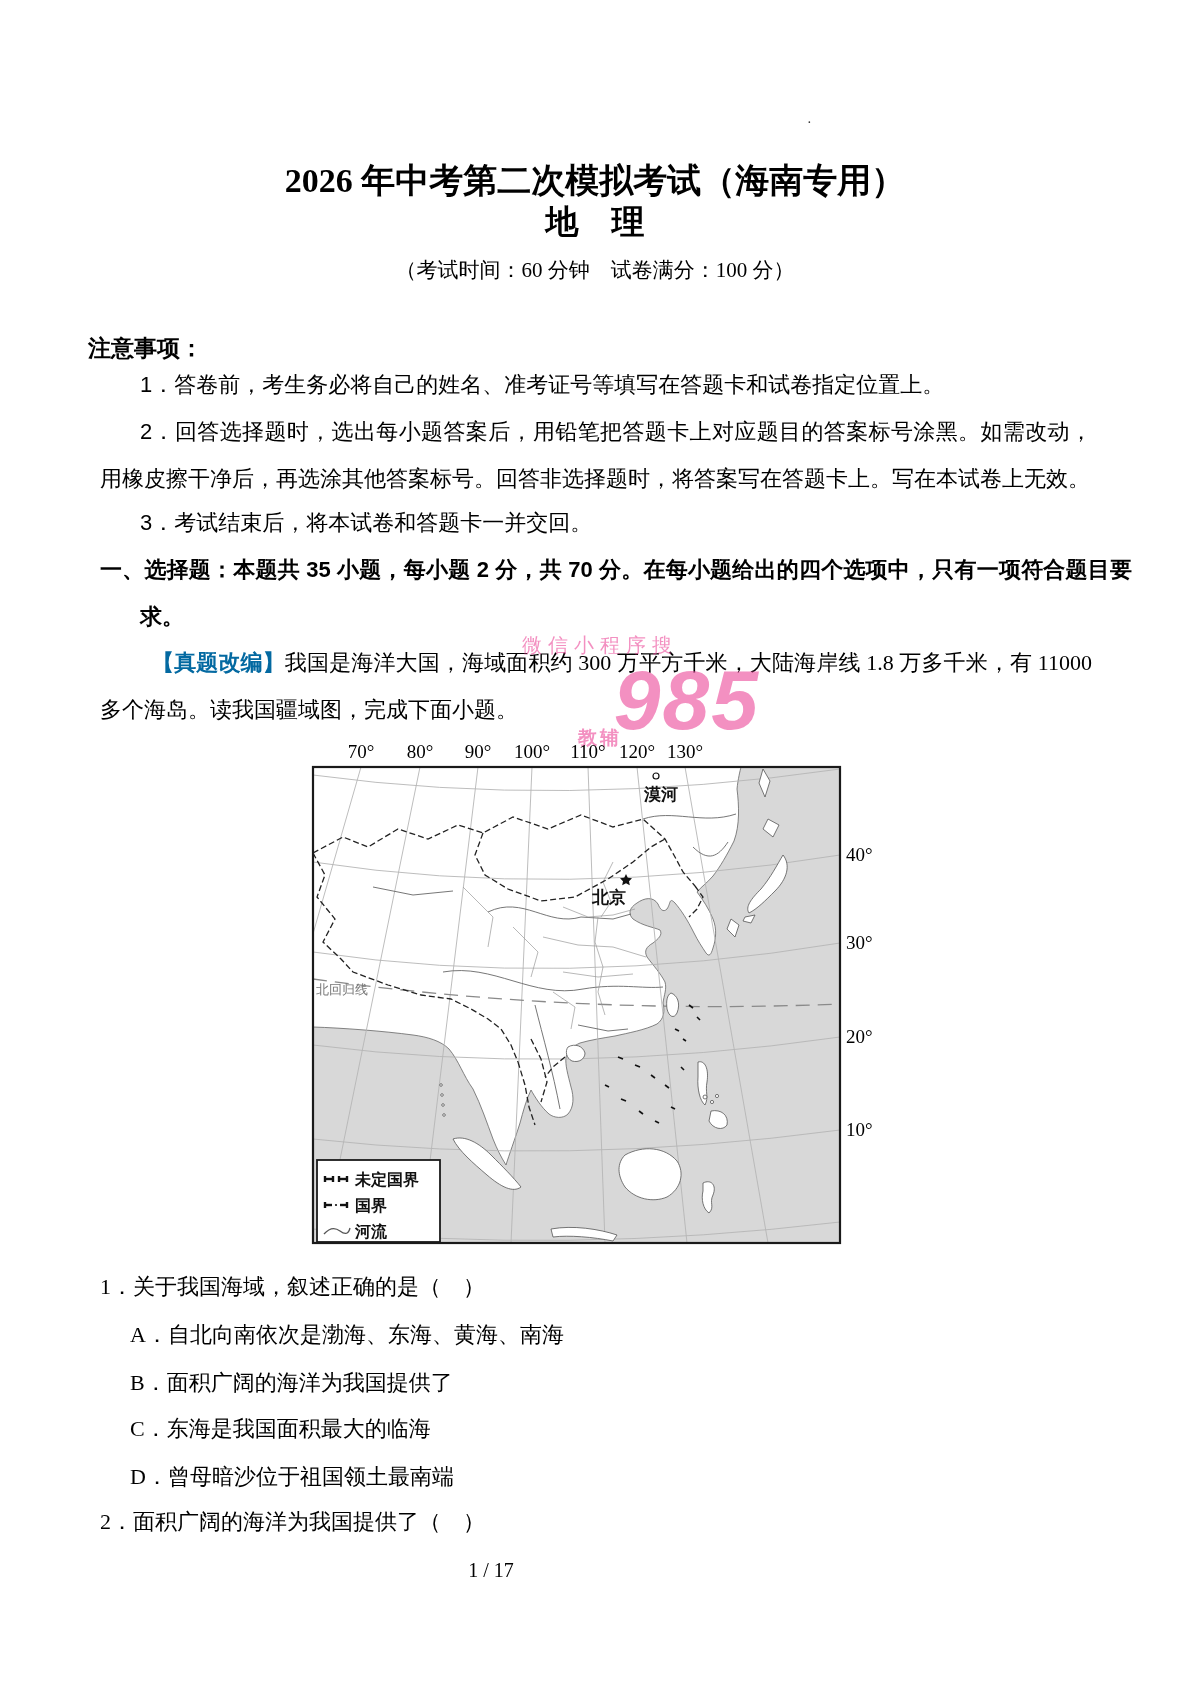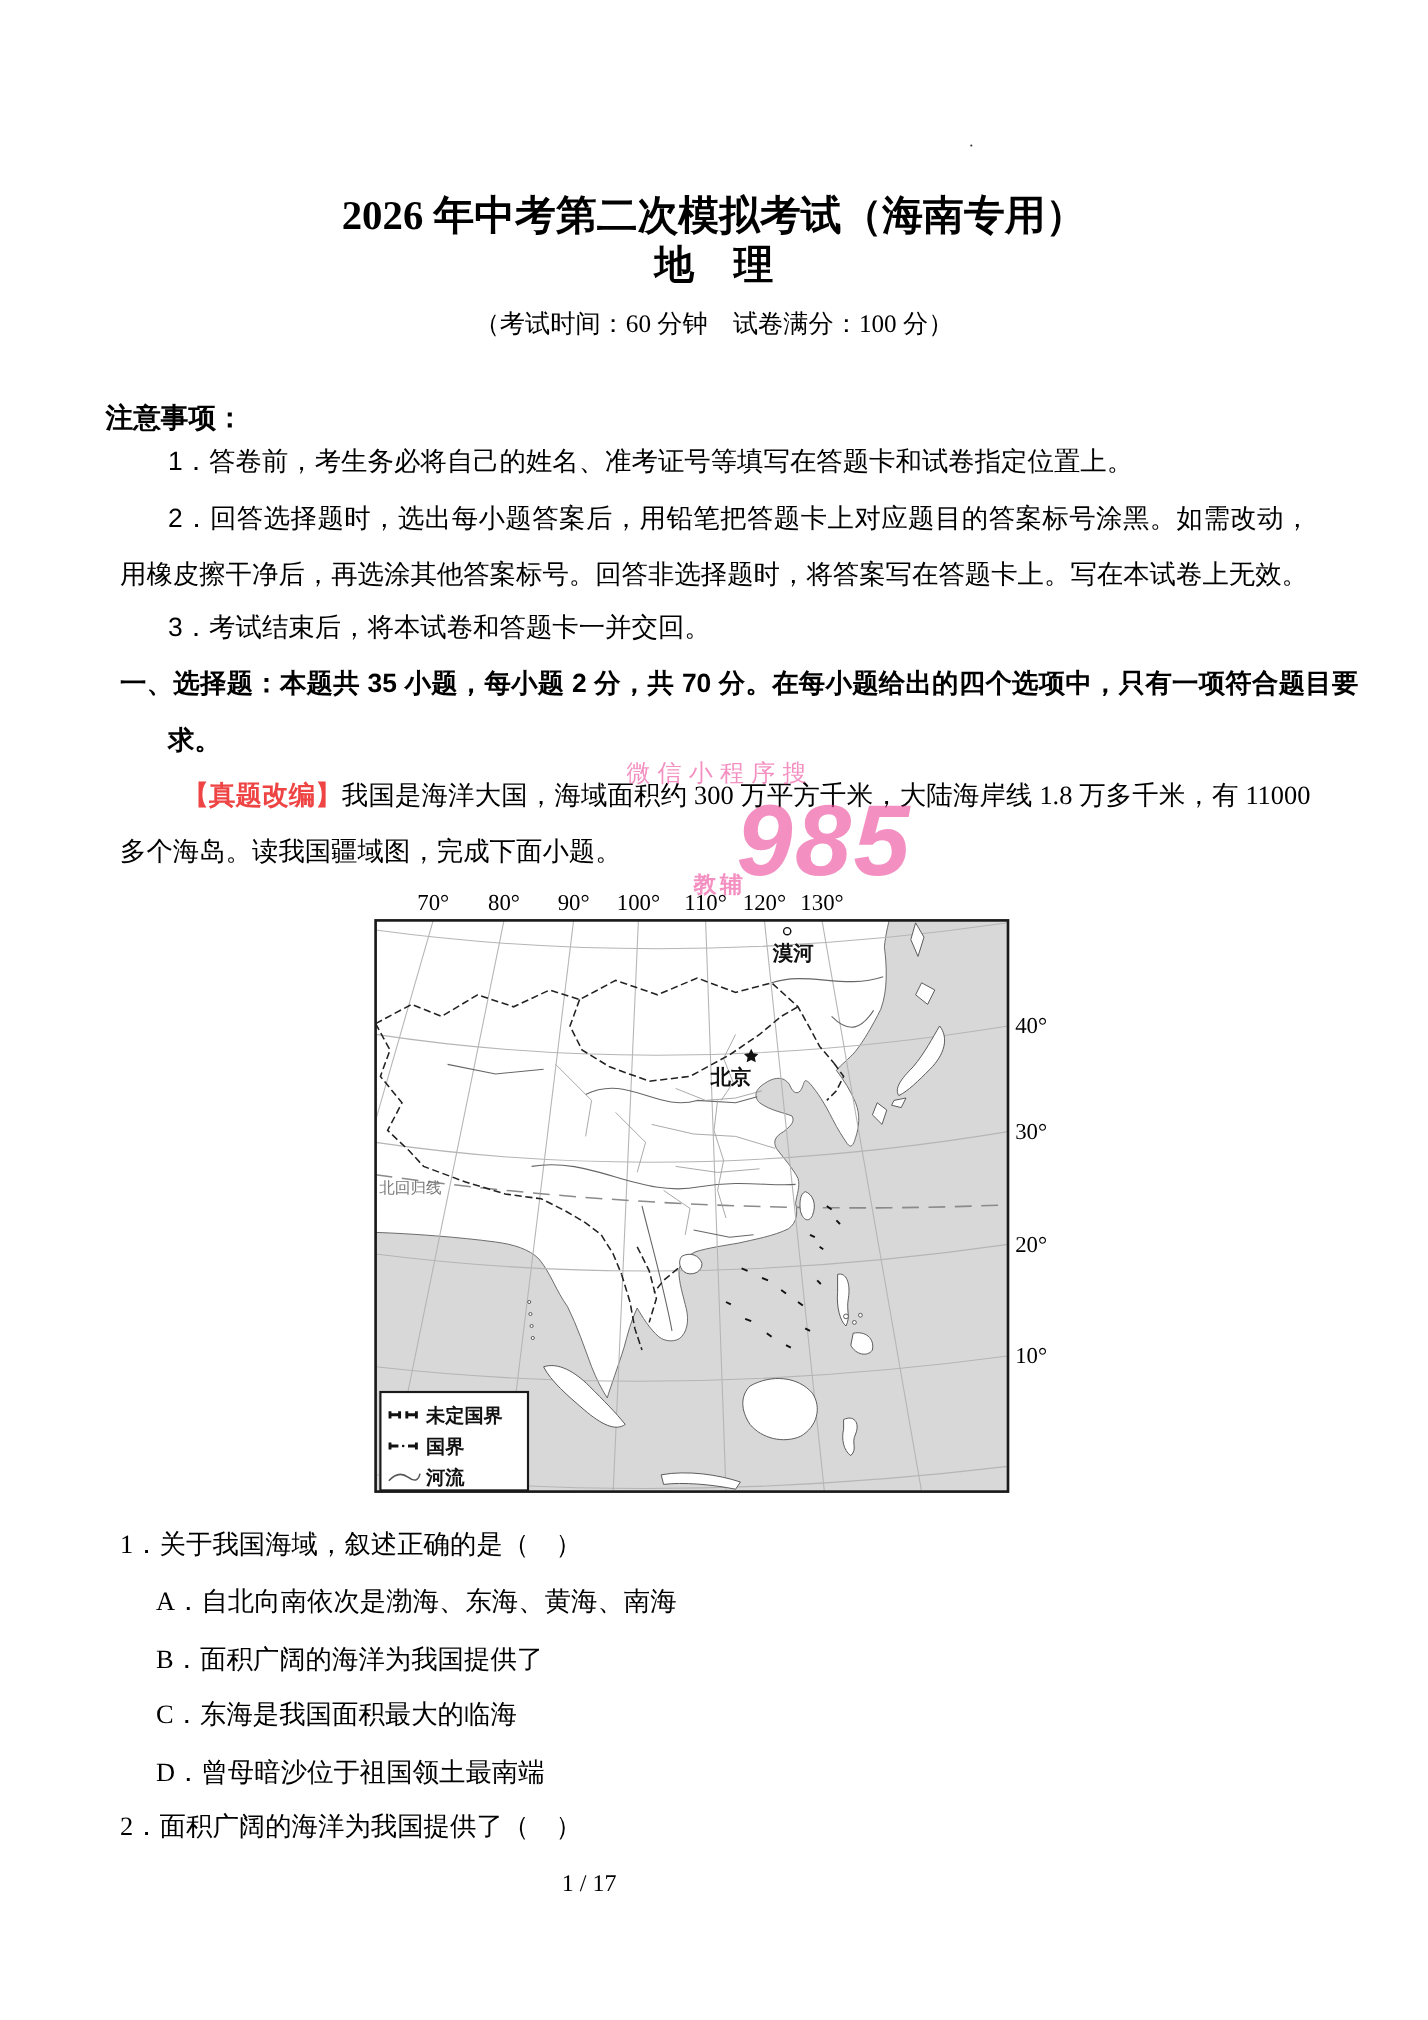--- a/index.html
+++ b/index.html
@@ -11,21 +11,21 @@
   .hei{font-family:"Liberation Sans","DejaVu Sans",sans-serif;}
   .line{position:absolute;white-space:nowrap;font-size:22px;line-height:46px;}
   .para{position:absolute;left:100px;width:992px;font-size:22px;line-height:46.5px;text-align:justify;}
   .title1{left:0;width:1190px;text-align:center;font-size:34px;font-weight:600;line-height:48px;margin-top:16px;}
   .title2{left:0;width:1190px;text-align:center;font-size:33px;font-weight:600;line-height:46px;}
   .examinfo{left:0;width:1190px;text-align:center;font-size:21px;line-height:28px;}
   .notice-h{font-size:23px;font-weight:700;}
   .notice-item{text-indent:40px;font-weight:500;}
   .section-h{padding-left:40px;text-indent:-40px;font-weight:600;}
   .stem{text-indent:52px;}
-  .stem-tag{color:#ef4444;font-weight:600;}
+  .stem-tag{color:#0369a1;font-weight:600;}
   .q{font-size:22px;}
   .footer{left:0;width:982px;text-align:center;font-size:20px;line-height:24px;}
   .watermark{left:440px;top:632px;width:320px;text-align:center;color:#ec4899;opacity:.6;pointer-events:none;}
   .wm1{font-size:20px;letter-spacing:6px;line-height:26px;}
   .wm2{font-size:84px;line-height:84px;font-weight:700;font-style:italic;font-family:"Liberation Sans","DejaVu Sans",sans-serif;letter-spacing:2px;text-align:right;}
   .wm3{font-size:19px;letter-spacing:3px;line-height:20px;margin-top:-14px;font-weight:700;}
   .stray{font-size:14px;line-height:10px;color:#333;}
   svg text{font-family:"Liberation Serif","DejaVu Serif",serif;}
   .maplabel{font-size:19px;}
   .citylabel{font-size:17px;font-weight:700;font-family:"Liberation Sans","DejaVu Sans",sans-serif;}

